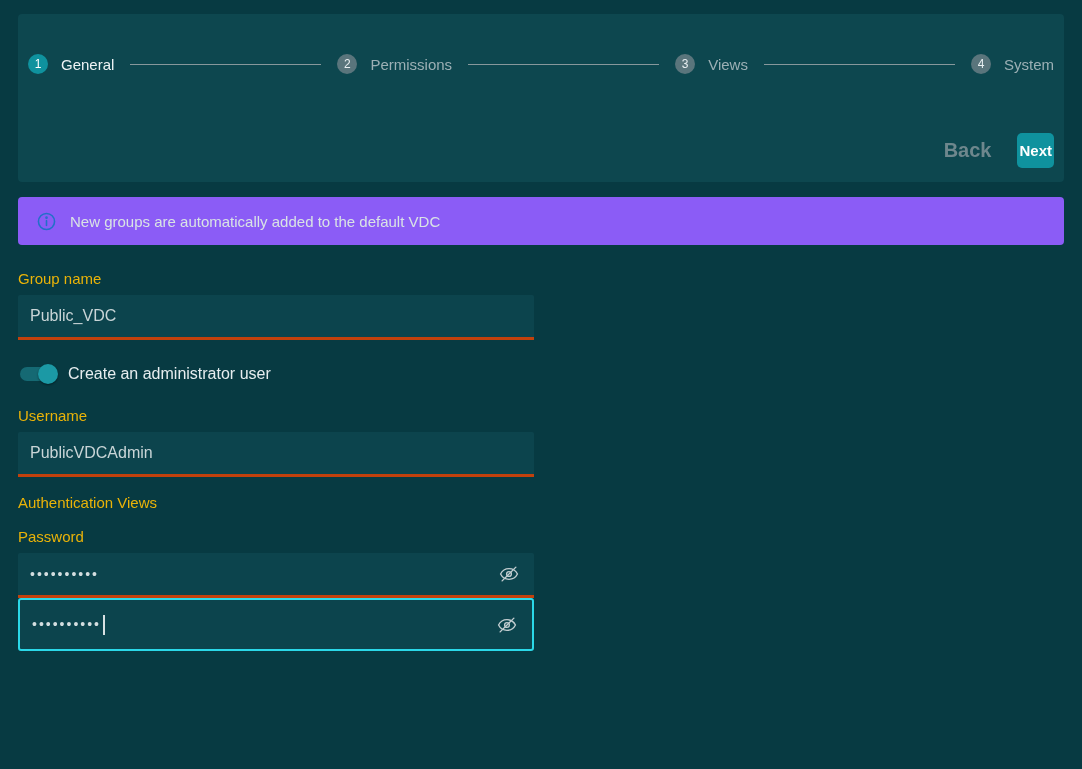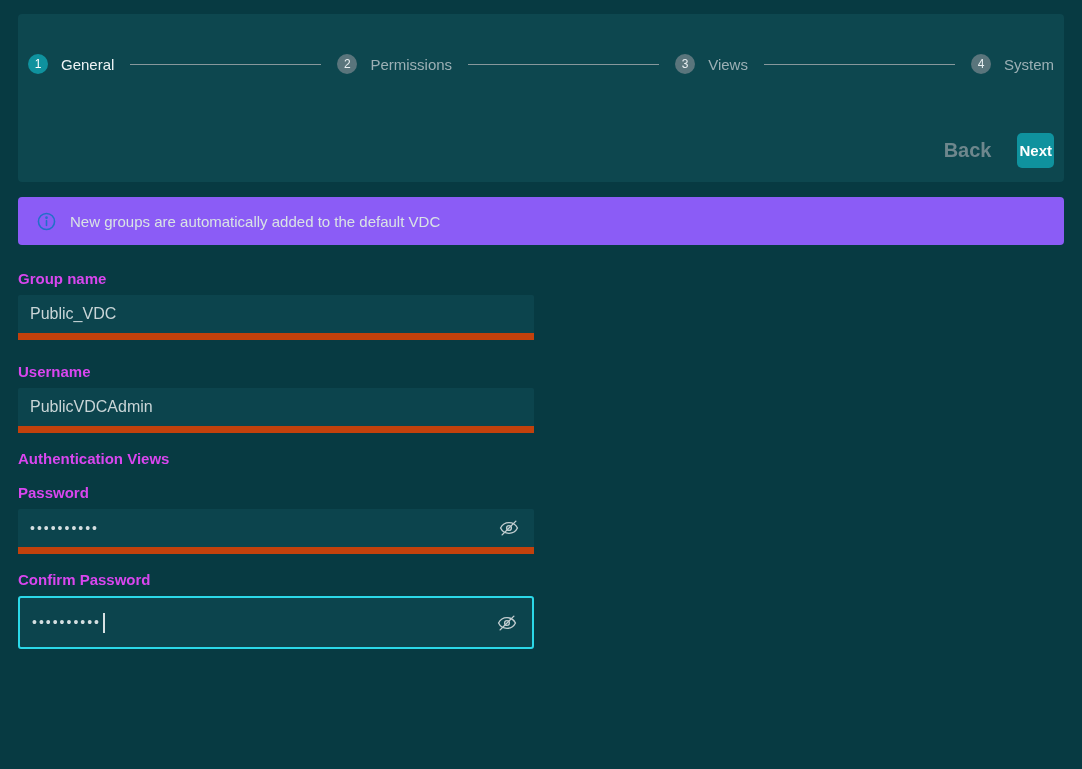--- a/index.html
+++ b/index.html
@@ -45,28 +45,28 @@
 
   
   .banner {
     margin-top:15px; height:48px; background:#8b5cf6; border-radius:4px;
     display:flex; align-items:center; padding:0 18px; gap:13px;
   }
   .banner-text { font-size:15px; color:#d9e3e5; }
 
   
   .form { width:516px; }
-  .field-label { display:block; font-size:15px; font-weight:700; color:#d946ef; margin-bottom:8px; }
+  .field-label { display:block; font-size:15px; font-weight:400; color:#eab308; margin-bottom:8px; }
   .mt-25 { margin-top:25px; } .mt-24 { margin-top:24px; }
   .mt-23 { margin-top:23px; } .mt-17 { margin-top:17px; }
 
   .text-input, .select, .pw-field {
     width:516px; height:45px;
     background:#0c444d;
-    border:none; border-bottom:7px solid #c2410c;
+    border:none; border-bottom:3px solid #c2410c;
     border-radius:2px 2px 0 0;
     color:#c9d5d7; font-family:inherit; font-size:16px;
     padding:0 12px;
   }
   .text-input { display:block; outline:none; }
 
   .select { display:flex; align-items:center; justify-content:space-between; cursor:pointer; }
   .caret-down {
     width:0; height:0;
     border-left:6px solid transparent; border-right:6px solid transparent;
@@ -142,41 +142,47 @@
       </svg>
     </span>
     <span class="banner-text">New groups are automatically added to the default VDC</span>
   </div>
 
   <div class="form">
 
     <label class="field-label mt-25">Group name</label>
     <input class="text-input" type="text" value="Public_VDC" style="">
 
+    <div class="toggle-row mt-24">
+      <span class="switch">
+        <span class="switch-track"></span>
+        <span class="switch-thumb"></span>
+      </span>
+      <span class="toggle-label">Create an administrator user</span>
+    </div>
 
     <label class="field-label mt-23">Username</label>
     <input class="text-input" type="text" value="PublicVDCAdmin" style="">
 
     <label class="field-label mt-17">Authentication Views</label>
 
     <label class="field-label mt-17">Password</label>
     <div class="pw-field">
       <span class="dots">••••••••••</span>
       <button class="eye-btn">
         <span style="display:flex;">
           <svg width="22" height="22" viewBox="0 0 24 24" fill="none" stroke="currentColor" stroke-width="1.5" stroke-linecap="round">
             <path d="M12 6.2c-4.1 0-7.5 2.3-9.2 5.8 1.7 3.5 5.1 5.8 9.2 5.8s7.5-2.3 9.2-5.8C19.5 8.5 16.1 6.2 12 6.2z"></path>
             <circle cx="12" cy="12" r="2.6"></circle>
             <line x1="4.5" y1="19.5" x2="19.5" y2="4.5"></line>
           </svg>
         </span>
       </button>
     </div>
 
-    <label class="field-label mt-17">Confirm Password</label>
     <div class="pw-field focused">
       <span class="dots">••••••••••</span>
       <span class="caret-bar"></span>
       <button class="eye-btn">
         <span style="display:flex;">
           <svg width="22" height="22" viewBox="0 0 24 24" fill="none" stroke="currentColor" stroke-width="1.5" stroke-linecap="round">
             <path d="M12 6.2c-4.1 0-7.5 2.3-9.2 5.8 1.7 3.5 5.1 5.8 9.2 5.8s7.5-2.3 9.2-5.8C19.5 8.5 16.1 6.2 12 6.2z"></path>
             <circle cx="12" cy="12" r="2.6"></circle>
             <line x1="4.5" y1="19.5" x2="19.5" y2="4.5"></line>
           </svg>

